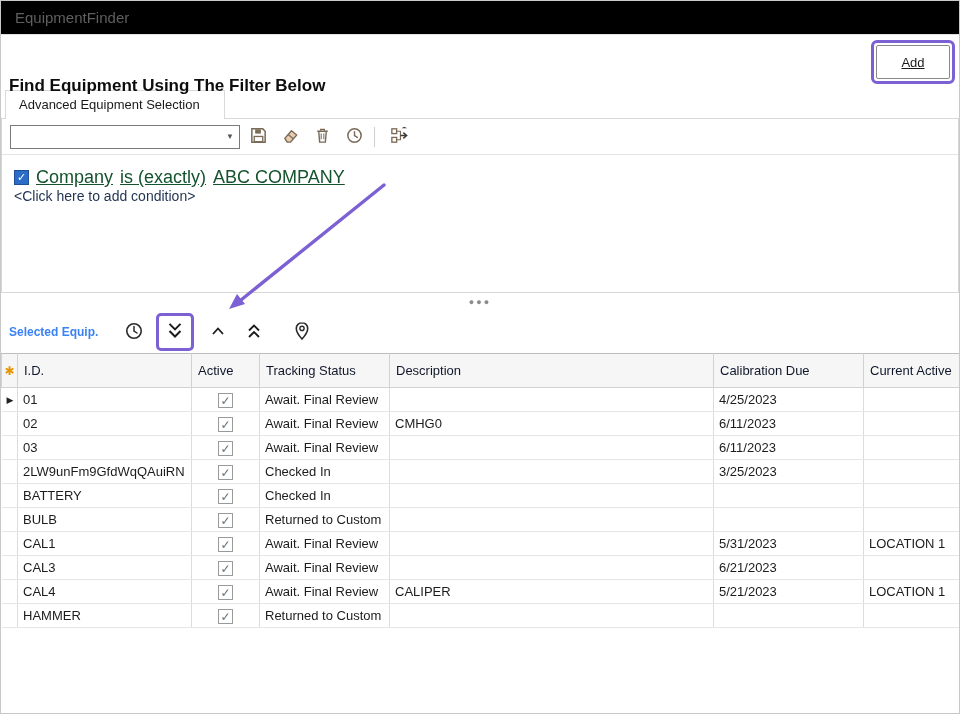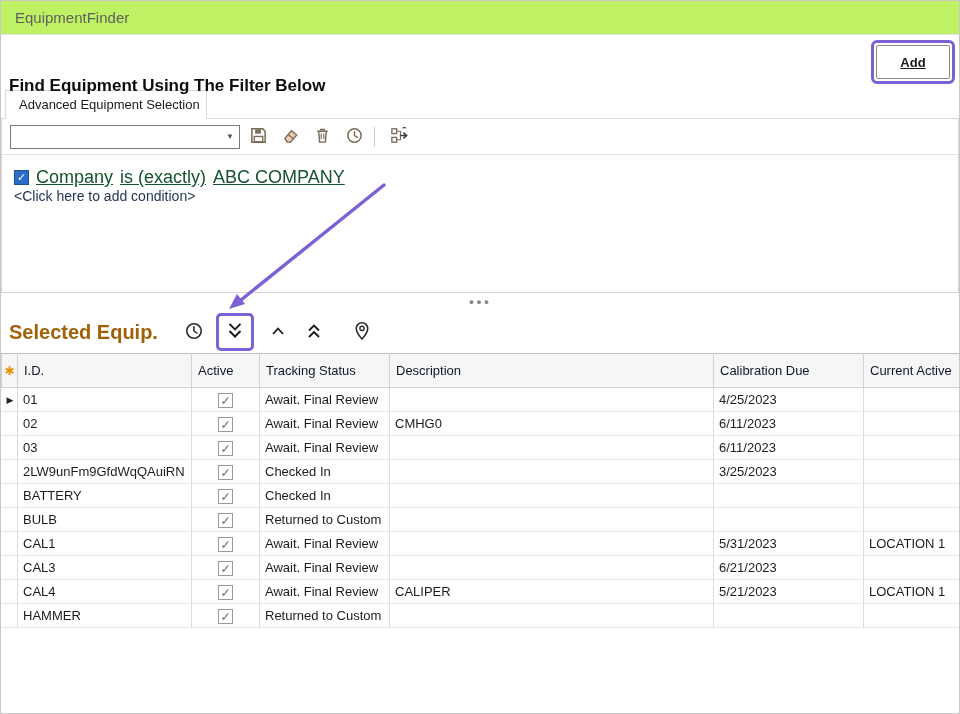--- a/index.html
+++ b/index.html
@@ -1,31 +1,31 @@
 <!DOCTYPE html>
 <html><head>
 <meta charset="utf-8">
 <style>
   * { box-sizing: border-box; margin: 0; padding: 0; }
   body { background: #ffffff; font-family: "Liberation Sans", sans-serif; }
   .app { position: relative; width: 960px; height: 714px; background: #fff; border: 1px solid #c9c9c9; overflow: hidden; }
 
   
-  .titlebar { height: 34px; background: #bef264; border-bottom: 1px solid #e2e2e2; display: flex; align-items: center; padding-left: 14px; }
+  .titlebar { height: 34px; background: #000000; border-bottom: 1px solid #e2e2e2; display: flex; align-items: center; padding-left: 14px; }
   .titlebar span { font-size: 15px; color: #5f5f5f; }
 
   
   .page-header { height: 54px; position: relative; display: flex; align-items: center; background: #fff; }
   .page-title { font-size: 17px; font-weight: bold; color: #0d0d0d; padding-left: 8px; margin-top: 48px; }
   .add-hl { position: absolute; right: 4px; top: 5px; border: 3px solid #7B61D4; border-radius: 6px; padding: 2px; background: #fff; }
-  .add-btn { width: 74px; height: 34px; background: #fff; border: 1px solid #8a8a8a; border-radius: 2px; font-family: "Liberation Sans", sans-serif; font-size: 13px; font-weight: bold; color: #1a1a1a; text-decoration: underline; cursor: pointer; }
+  .add-btn { width: 74px; height: 34px; background: #fff; border: 1px solid #8a8a8a; border-radius: 2px; font-family: "Liberation Sans", sans-serif; font-size: 13px; font-weight: normal; color: #1a1a1a; text-decoration: underline; cursor: pointer; }
 
   
   .tabstrip { height: 30px; border-bottom: 1px solid #d9d9d9; padding-left: 4px; display: flex; align-items: flex-end; background: #fff; }
-  .tab { padding: 6px 6px 7px 13px; border: 1px solid #d9d9d9; border-bottom: none; background: #fff; font-size: 13px; color: #1a1a1a; margin-bottom: -1px; cursor: pointer; }
+  .tab { padding: 6px 24px 7px 13px; border: 1px solid #d9d9d9; border-bottom: none; background: #fff; font-size: 13px; color: #1a1a1a; margin-bottom: -1px; cursor: pointer; }
 
   
   .filter-group { border: 1px solid #d6d6d6; border-top: none; height: 174px; }
   .toolbar { height: 36px; border-bottom: 1px solid #e3e3e3; display: flex; align-items: center; }
   .combo { margin-left: 8px; width: 230px; height: 24px; border: 1px solid #7a7a7a; background: #fff; display: flex; align-items: center; cursor: pointer; }
   .combo-value { flex: 1; font-size: 13px; color: #222; padding-left: 6px; }
   .combo-arrow { width: 18px; text-align: center; font-size: 8px; color: #555; }
   .tb-btn { width: 28px; height: 28px; margin-left: 4px; background: transparent; border: none; display: flex; align-items: center; justify-content: center; cursor: pointer; }
   .tb-sep { width: 1px; height: 20px; background: #cfcfcf; margin: 0 6px; }
 
@@ -34,21 +34,21 @@
   .cond-row { display: flex; align-items: center; gap: 7px; }
   .cb-blue { width: 15px; height: 15px; background: #2b6cc8; border: 1px solid #1f4f96; color: #fff; font-size: 11px; line-height: 13px; text-align: center; cursor: pointer; }
   .cond-link { font-size: 18px; color: #14532d; text-decoration: underline; cursor: pointer; }
   .add-cond { margin-top: 0; font-size: 14px; color: #1F3250; cursor: pointer; }
 
   
   .splitter { height: 18px; display: flex; align-items: center; justify-content: center; color: #8a8a8a; font-size: 9px; letter-spacing: 2px; cursor: row-resize; }
 
   
   .selequip-bar { height: 42px; display: flex; align-items: center; padding-left: 8px; }
-  .selequip-title { font-size: 20px; font-weight: bold; color: #a16207; margin-right: 22px; }
+  .selequip-title { font-size: 12px; font-weight: bold; color: #3b82f6; margin-right: 22px; }
   .se-btn { width: 28px; height: 28px; background: transparent; border: none; display: flex; align-items: center; justify-content: center; cursor: pointer; margin-right: 8px; }
   .se-hl { border: 3px solid #7B61D4; border-radius: 5px; padding: 2px; margin-right: 10px; display: flex; align-items: center; justify-content: center; background: #fff; }
   .se-hl .se-btn { margin-right: 0; }
 
   
   table.grid { width: 960px; border-collapse: collapse; table-layout: fixed; font-size: 13px; color: #1c1c1c; }
   col.c-marker { width: 16px; } col.c-id { width: 174px; } col.c-active { width: 68px; }
   col.c-track { width: 130px; } col.c-desc { width: 324px; } col.c-cal { width: 150px; } col.c-loc { width: 98px; }
   table.grid thead th { height: 34px; background: #f6f6f6; border: 1px solid #d2d2d2; border-top: 1px solid #bdbdbd; text-align: left; font-weight: normal; color: #0f172a; padding-left: 6px; white-space: nowrap; overflow: hidden; }
   table.grid thead th.th-marker { padding: 0; text-align: center; color: #e69500; font-size: 12px; }

